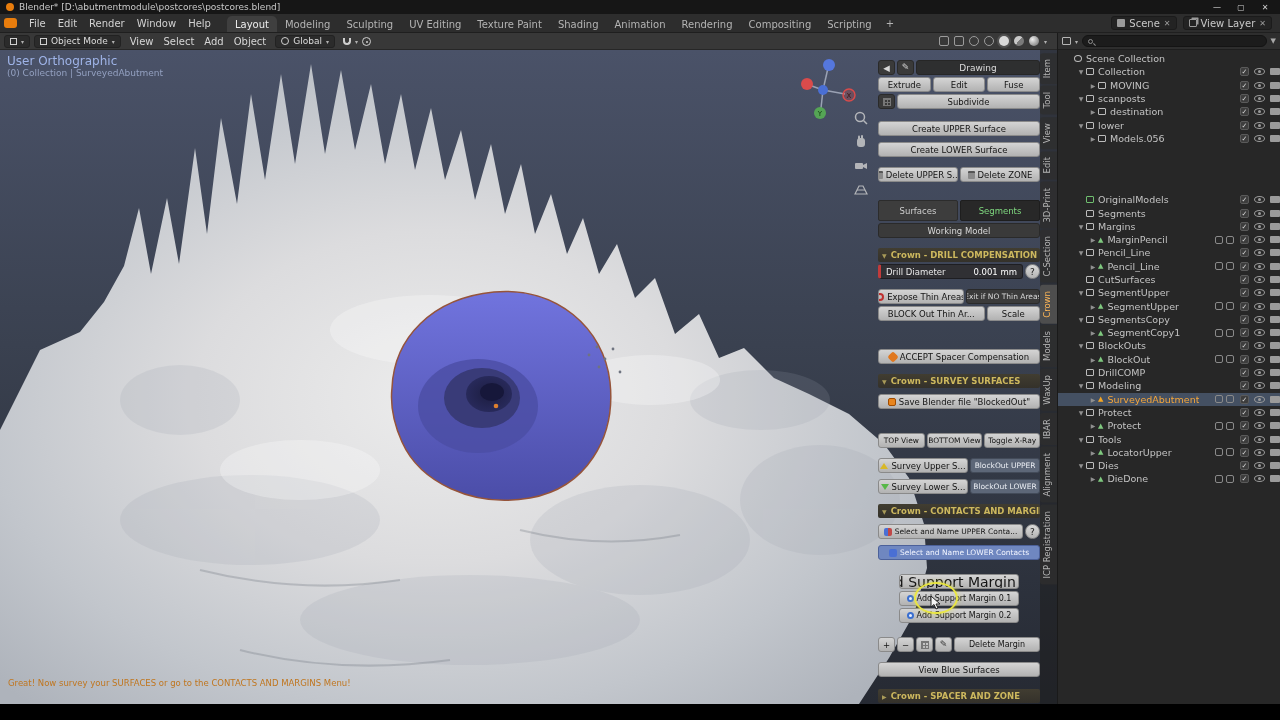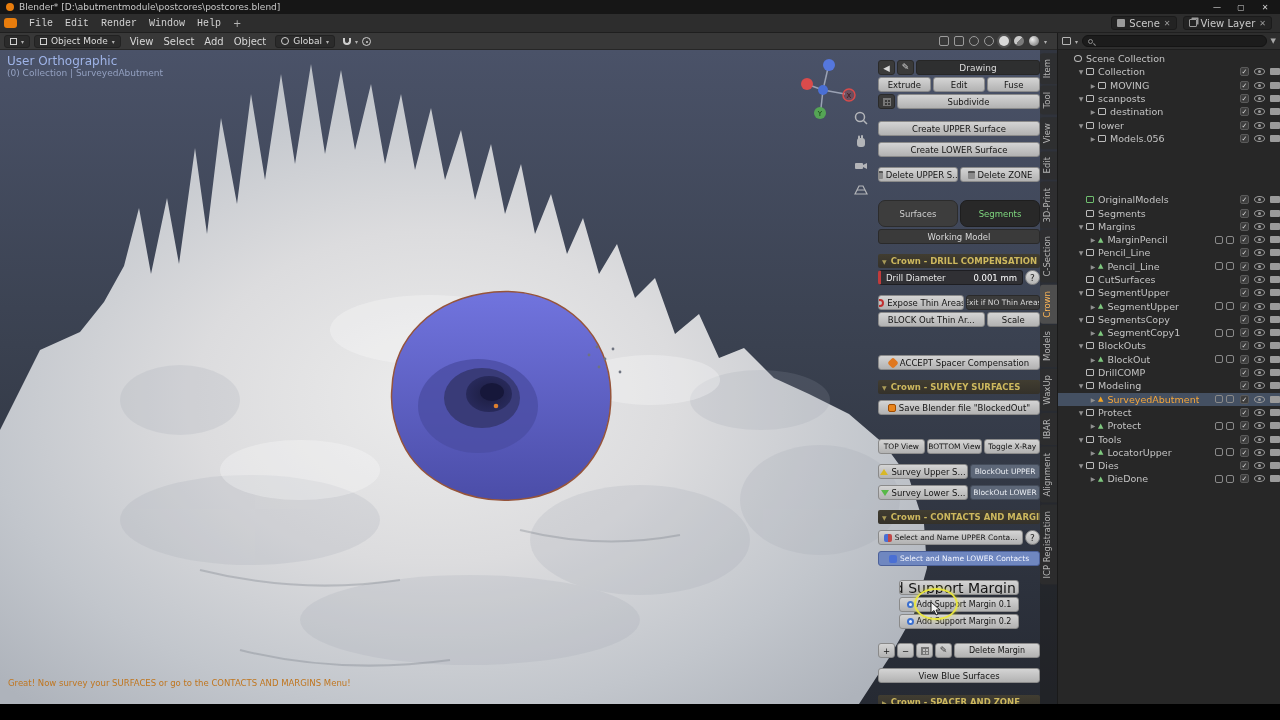--- a/index.html
+++ b/index.html
@@ -11,21 +11,21 @@
   .titlebar{position:absolute;left:0;top:0;width:100%;height:14px;background:#161616;
             display:flex;align-items:center;padding:0 4px;}
   .app-logo{width:8px;height:8px;border-radius:50%;background:#e87d0d;margin:0 5px 0 2px;}
   .title-text{font-size:9px;color:#c9c9c9;white-space:nowrap;}
   .win-btns{margin-left:auto;display:flex;gap:2px;}
   .win-btn{width:22px;text-align:center;font-size:8px;color:#cfcfcf;cursor:default;}
   
   .menubar{position:absolute;left:0;top:14px;width:100%;height:19px;background:#2d2d2d;
            display:flex;align-items:center;padding:0 4px;border-bottom:1px solid #1f1f1f;}
   .blender-badge{width:13px;height:10px;border-radius:3px;background:#e87d0d;margin-right:6px;flex:none;}
-  .menus{display:flex;font-family:Liberation Mono, monospace;}
+  .menus{display:flex;}
   .menu-item{padding:2px 6px;color:#d2d2d2;font-size:10px;border-radius:3px;}
   .workspaces{display:flex;margin-left:10px;align-items:flex-end;height:100%;}
   .ws-tab{padding:3px 8px 2px;font-size:10px;color:#b4b4b4;border-radius:5px 5px 0 0;}
   .ws-tab.active{background:#3f3f3f;color:#ededed;}
   .ws-add{padding:3px 6px;color:#b4b4b4;}
   .scene-group{margin-left:auto;display:flex;align-items:center;gap:6px;padding-right:4px;}
   .sg-box{display:flex;align-items:center;gap:4px;background:#232323;border:1px solid #1b1b1b;
           border-radius:3px;padding:1px 5px;height:14px;}
   .sg-icon{width:8px;height:8px;background:#9a9a9a;border-radius:1px;flex:none;}
   .sg-icon.layers{background:none;border:1px solid #9a9a9a;box-shadow:2px -2px 0 -0.5px #9a9a9a;}
@@ -89,21 +89,21 @@
              color:#cdb85e;display:flex;align-items:center;gap:4px;padding:0 4px;
              font-weight:bold;font-size:8.5px;white-space:nowrap;overflow:hidden;}
   .sec-arrow{color:#a89a58;font-size:6px;}
   .drill-field{flex:1;height:15px;background:#303034;border:1px solid #1e1e22;
                border-left:3px solid #c23b3b;border-radius:3px;color:#e9e9e9;display:flex;
                align-items:center;padding:0 5px;font-size:8.5px;}
   .drill-val{margin-left:auto;color:#ffffff;}
   .help-btn{width:15px;height:15px;flex:none;border-radius:50%;
             background:linear-gradient(#dadada,#b4b4b4);border:1px solid #8a8a8a;color:#1a1a1a;
             display:flex;align-items:center;justify-content:center;font-size:9px;}
-  .tab-btn{flex:1;height:27px;border-radius:7px;display:flex;align-items:center;
+  .tab-btn{flex:1;height:21px;border-radius:2px;display:flex;align-items:center;
            justify-content:center;font-size:8.5px;}
   .tab-btn.off{background:#3d3d3d;border:1px solid #2c2c2c;color:#cfcfcf;}
   .tab-btn.on{background:#282828;border:1px solid #1e1e1e;color:#7fd87f;}
   
   .mi{flex:none;}
   .mi.grid{width:8px;height:8px;border:1px solid #777;
            background:linear-gradient(#777 1px,transparent 1px),
                       linear-gradient(90deg,#777 1px,transparent 1px);background-size:3px 3px;}
   .mi.trash{width:7px;height:8px;background:#8a8a8a;border-radius:1px;border-top:2px solid #555;}
   .mi.red-ring{width:8px;height:8px;border:2px solid #c03030;border-radius:50%;}
@@ -186,20 +186,32 @@
   </div>
 
   <div class="menubar">
     <span class="blender-badge"></span>
     <span class="menus">
         <div class="menu-item">File</div>
         <div class="menu-item">Edit</div>
         <div class="menu-item">Render</div>
         <div class="menu-item">Window</div>
         <div class="menu-item">Help</div>
+      </span>
+    <span class="workspaces">
+        <div class="ws-tab active">Layout</div>
+        <div class="ws-tab">Modeling</div>
+        <div class="ws-tab">Sculpting</div>
+        <div class="ws-tab">UV Editing</div>
+        <div class="ws-tab">Texture Paint</div>
+        <div class="ws-tab">Shading</div>
+        <div class="ws-tab">Animation</div>
+        <div class="ws-tab">Rendering</div>
+        <div class="ws-tab">Compositing</div>
+        <div class="ws-tab">Scripting</div>
       </span>
     <span class="ws-add">+</span>
     <span class="scene-group">
       <span class="sg-box">
         <span class="sg-icon"></span>
         <span>Scene</span>
         <span class="sg-x">✕</span>
       </span>
       <span class="sg-box">
         <span class="sg-icon layers"></span>

